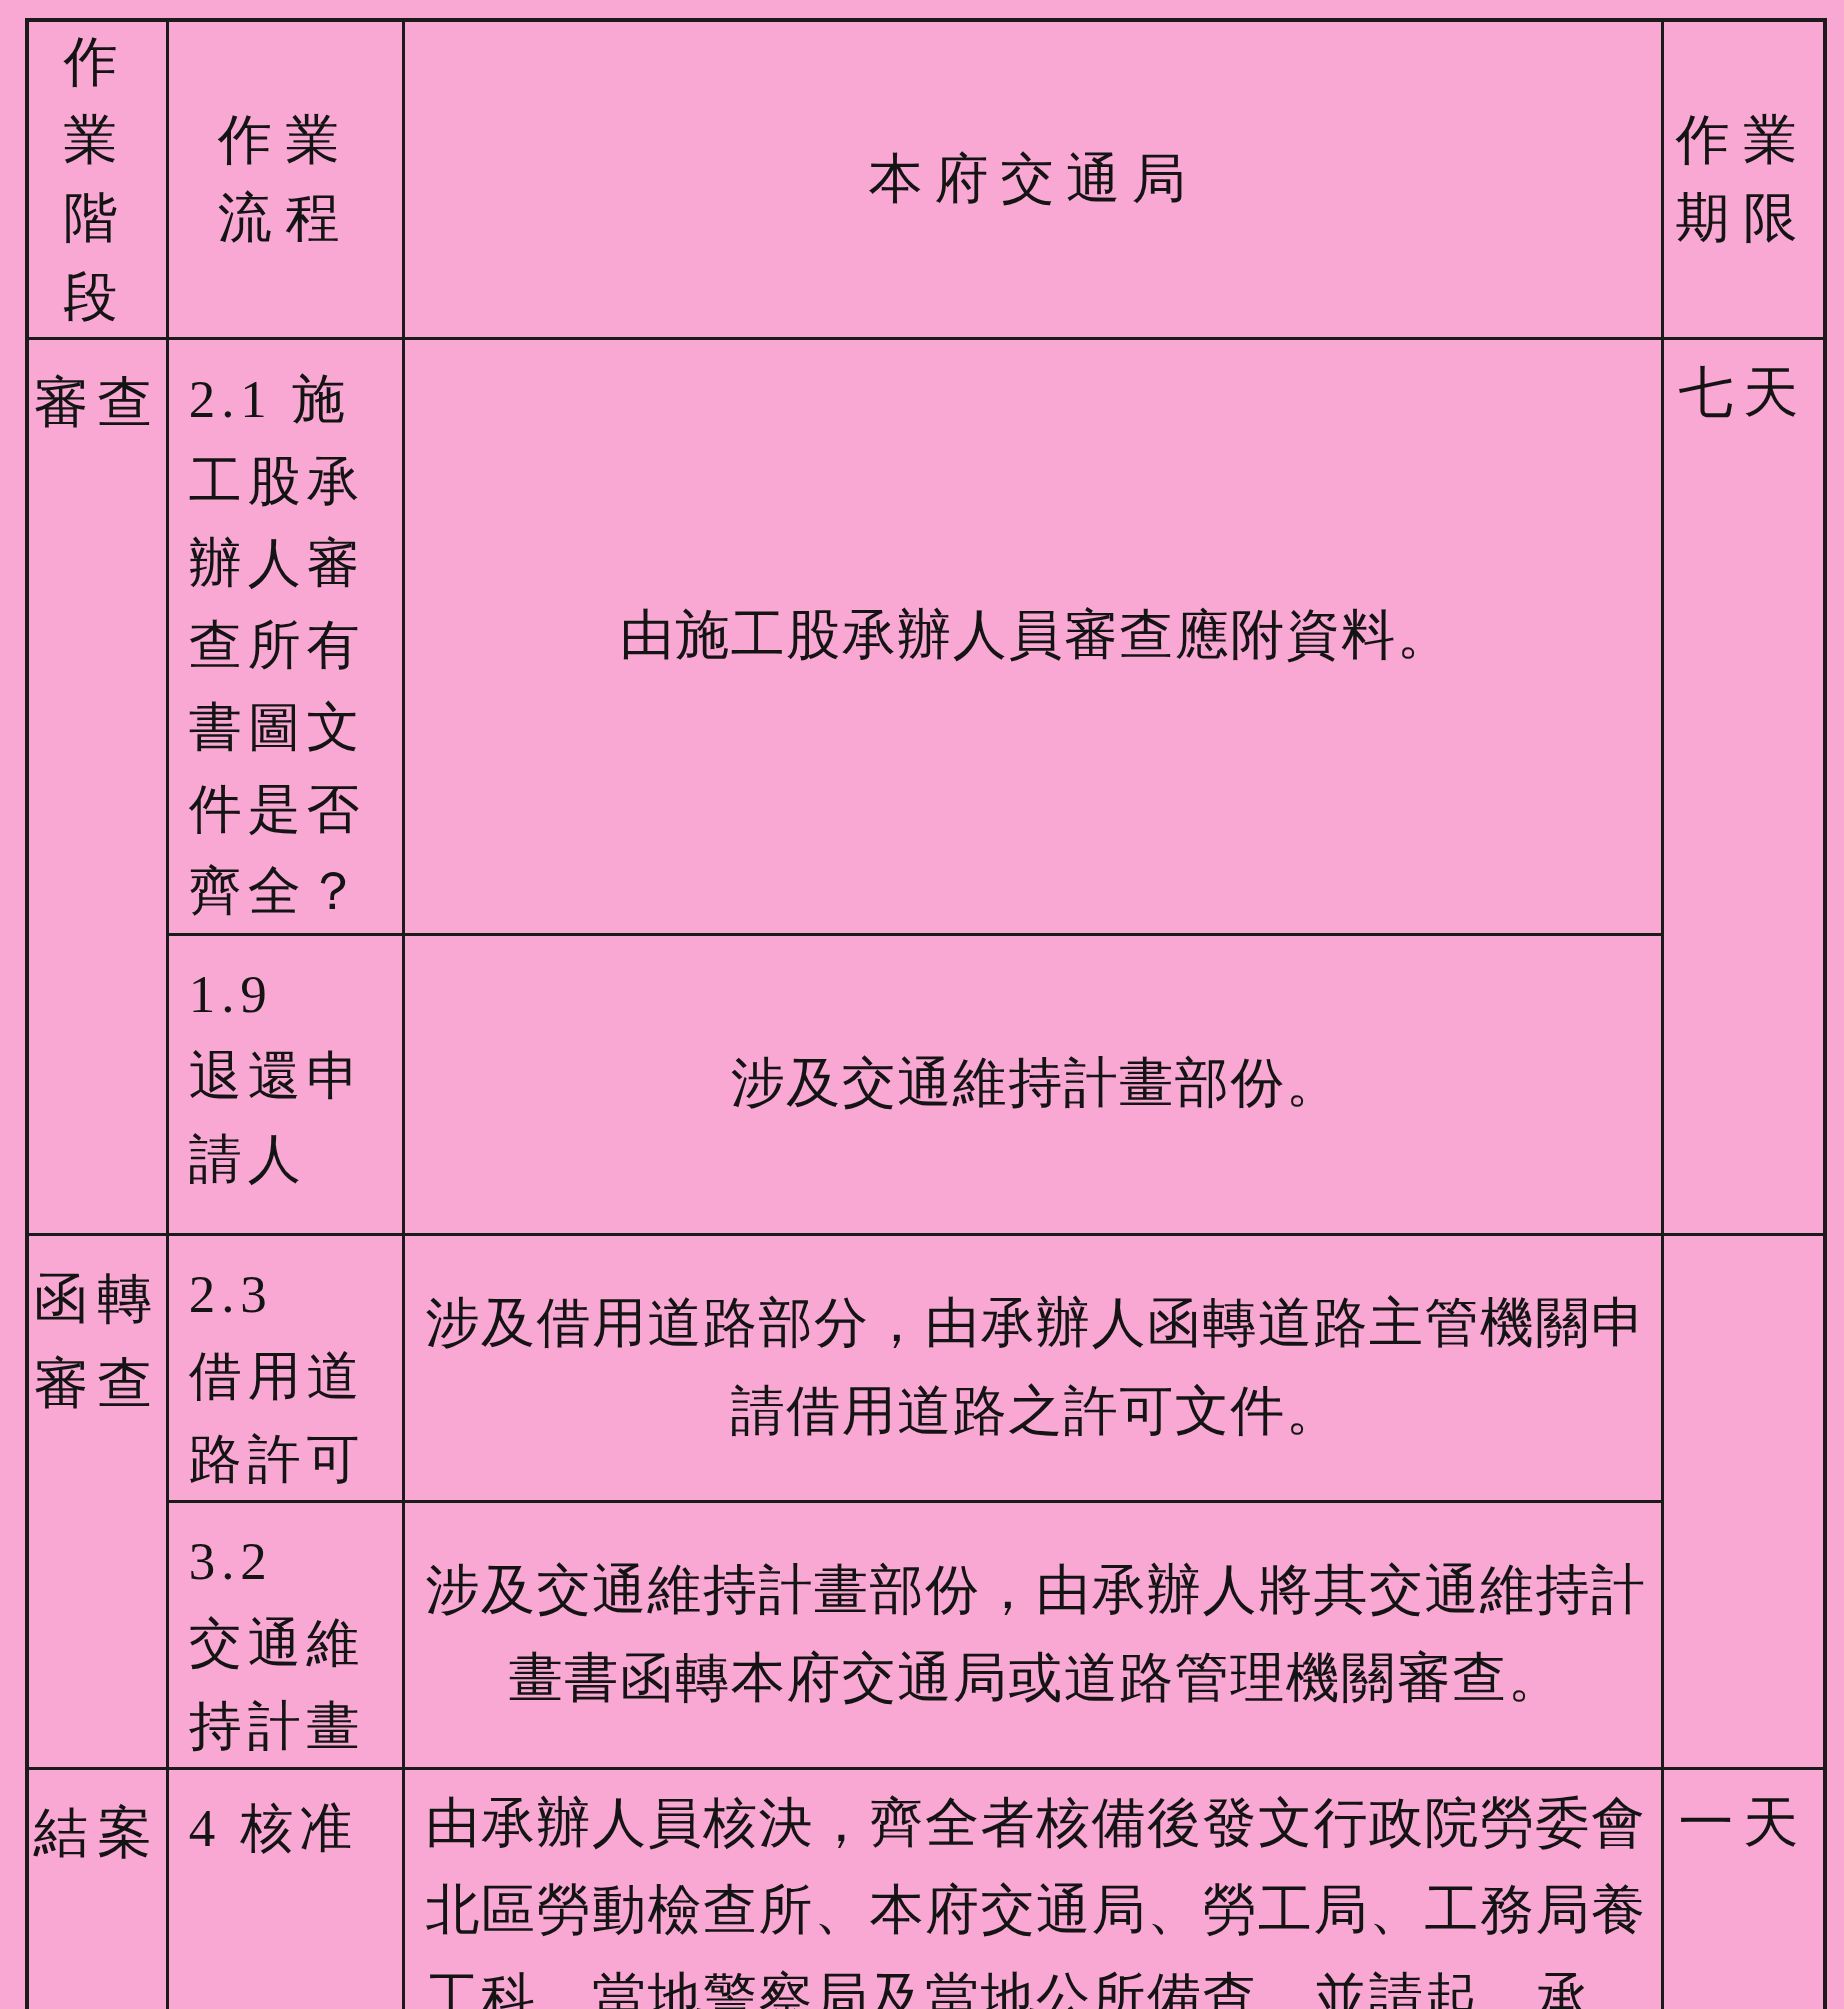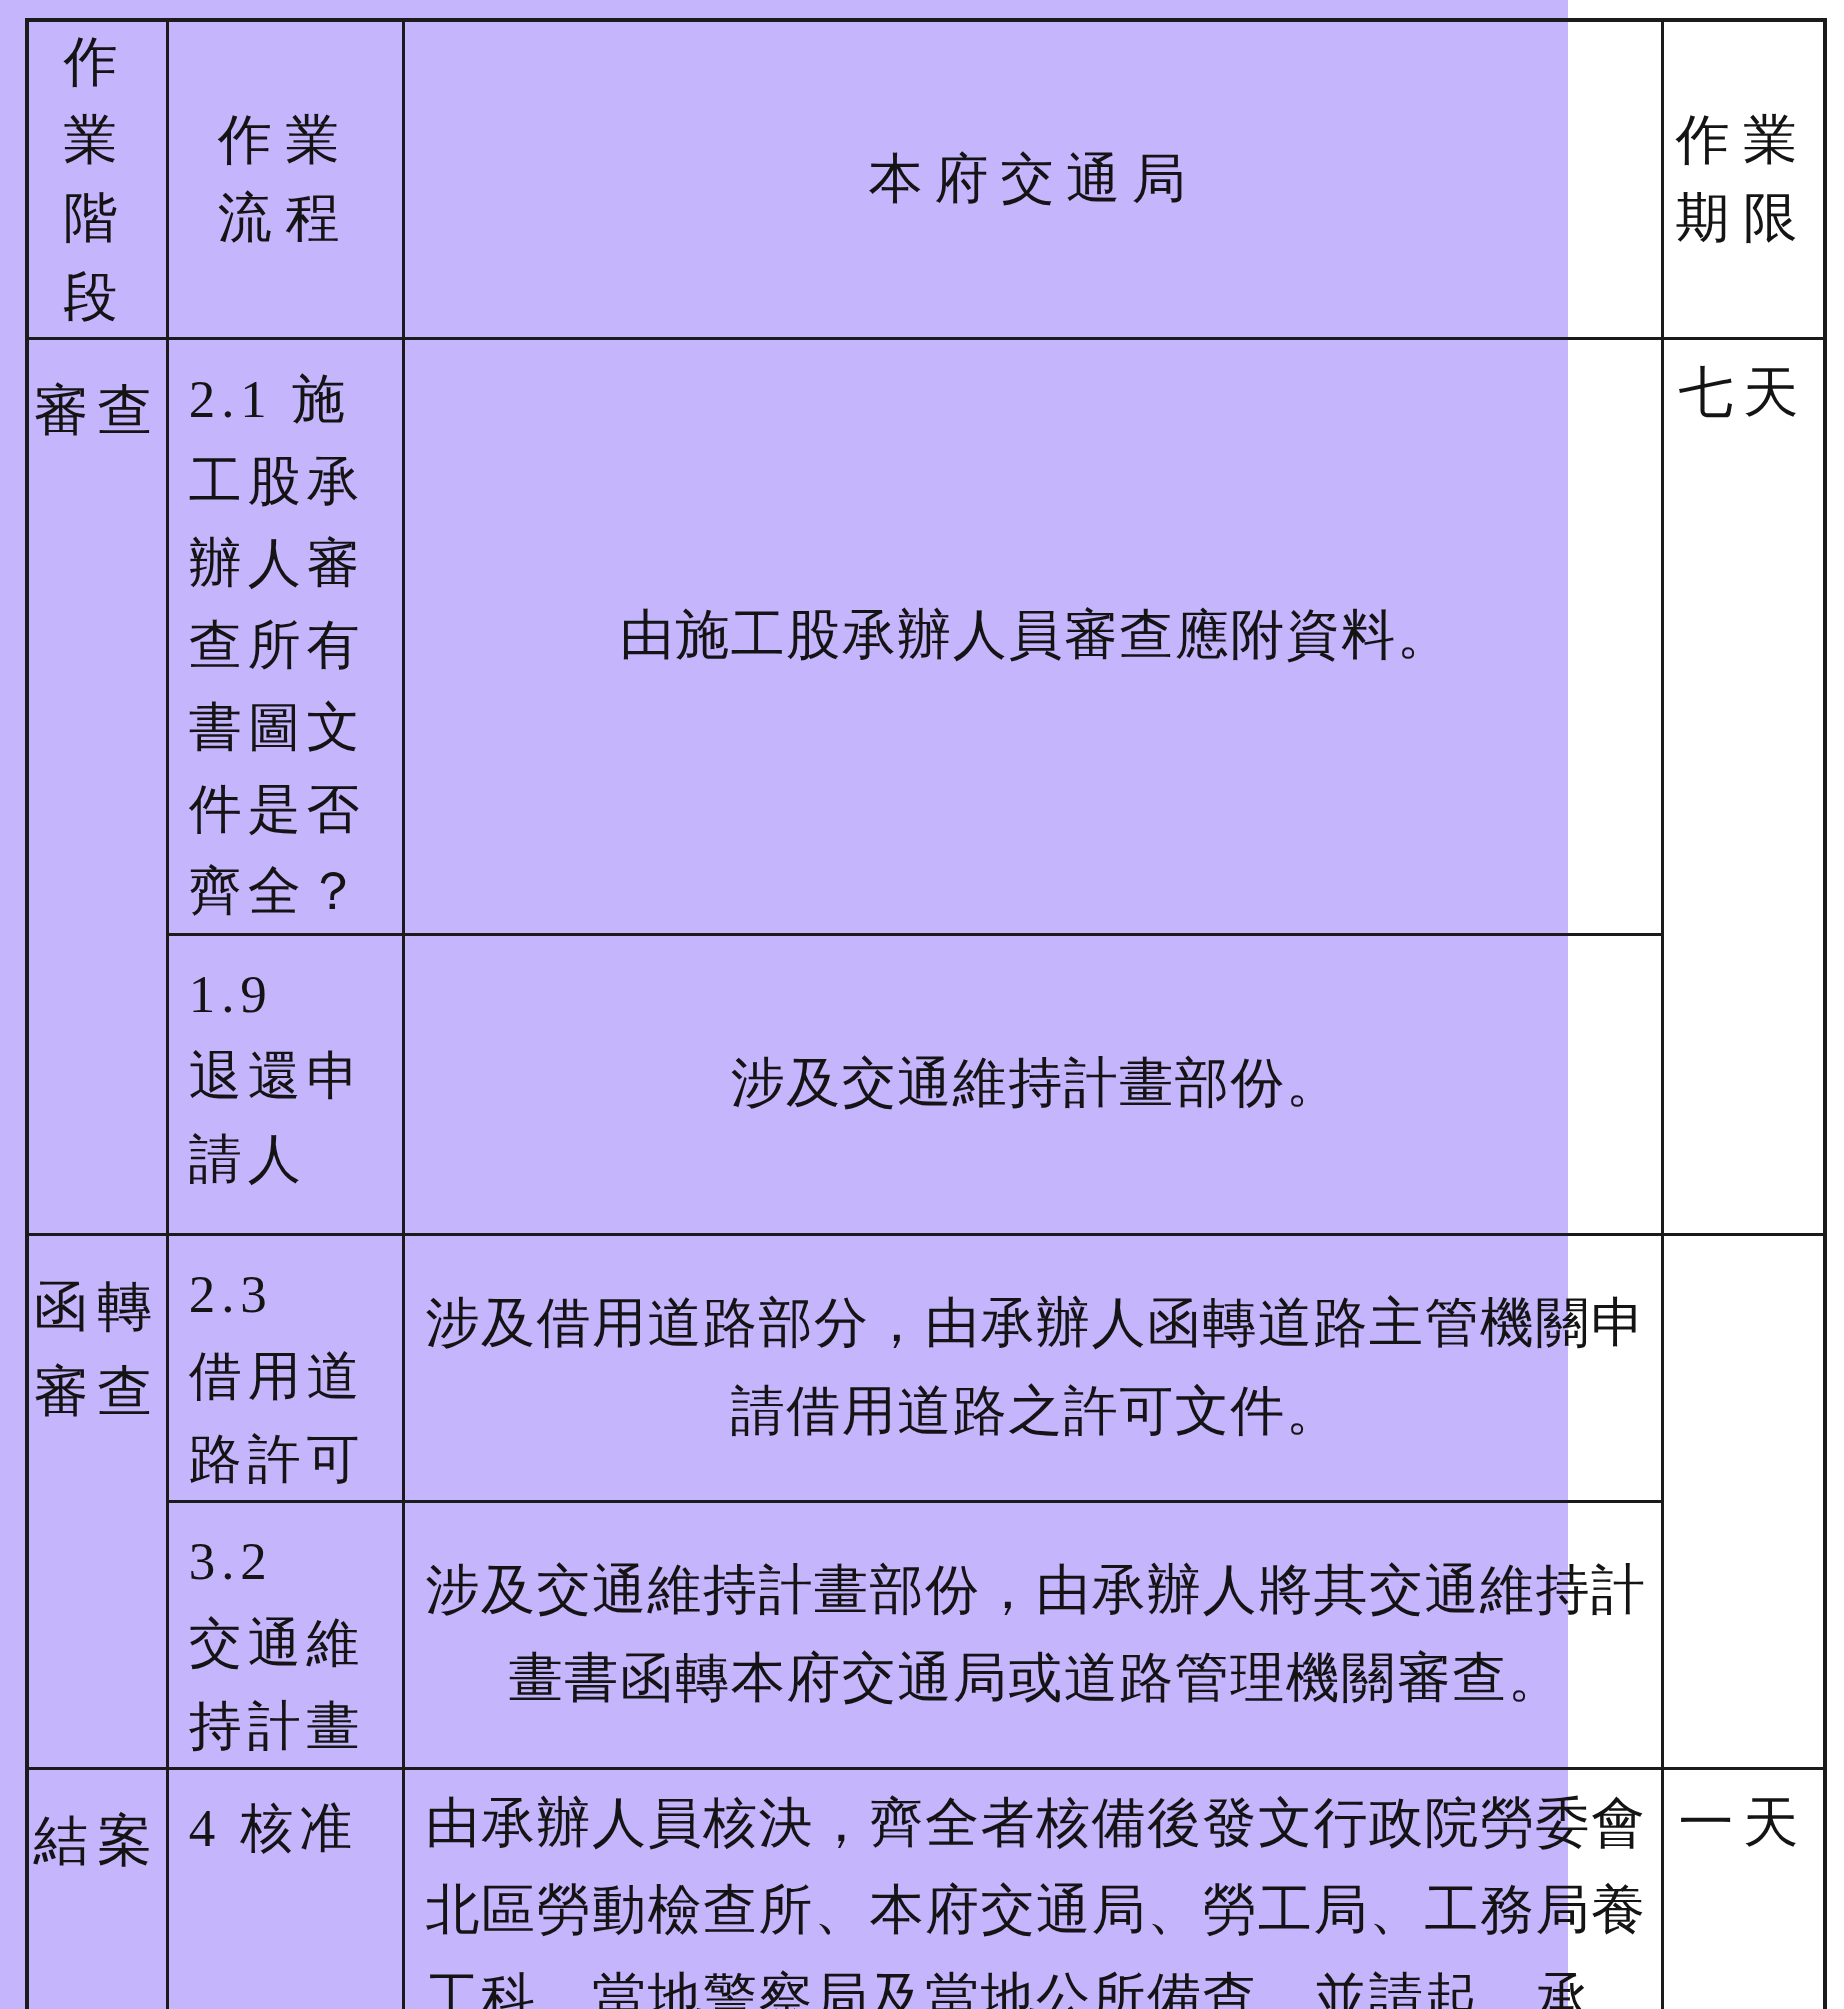--- a/index.html
+++ b/index.html
@@ -3,23 +3,23 @@
 <meta charset="utf-8">
 <style>
   html, body {
     margin: 0;
     padding: 0;
     background: #ffffff;
     color: #141414;
     font-family: "Liberation Serif", serif;
   }
   .page {
-    width: 1568px;
+    width: 1844px;
     height: 2010px;
-    background: #c4b5fd;
+    background: #f9a8d4;
     box-sizing: border-box;
     padding: 17.7px 21.7px 0 24.6px;
   }
   table.proc {
     border-collapse: collapse;
     table-layout: fixed;
     width: 1798px;
     height: 1970px;
   }
   table.proc td {
@@ -40,21 +40,21 @@
   }
   td.h.steps-h {
     letter-spacing: 11.8px;
   }
   td.stage {
     vertical-align: top;
     text-align: center;
     font-size: 55px;
     line-height: 1.55;
     letter-spacing: 8.9px;
-    padding-top: 28px;
+    padding-top: 20px;
     white-space: pre-line;
   }
   td.process {
     vertical-align: top;
     font-size: 53px;
     line-height: 1.55;
     letter-spacing: 5.9px;
     padding: 17.7px 9.9px 0 19.7px;
     white-space: pre-line;
     text-align: left;

